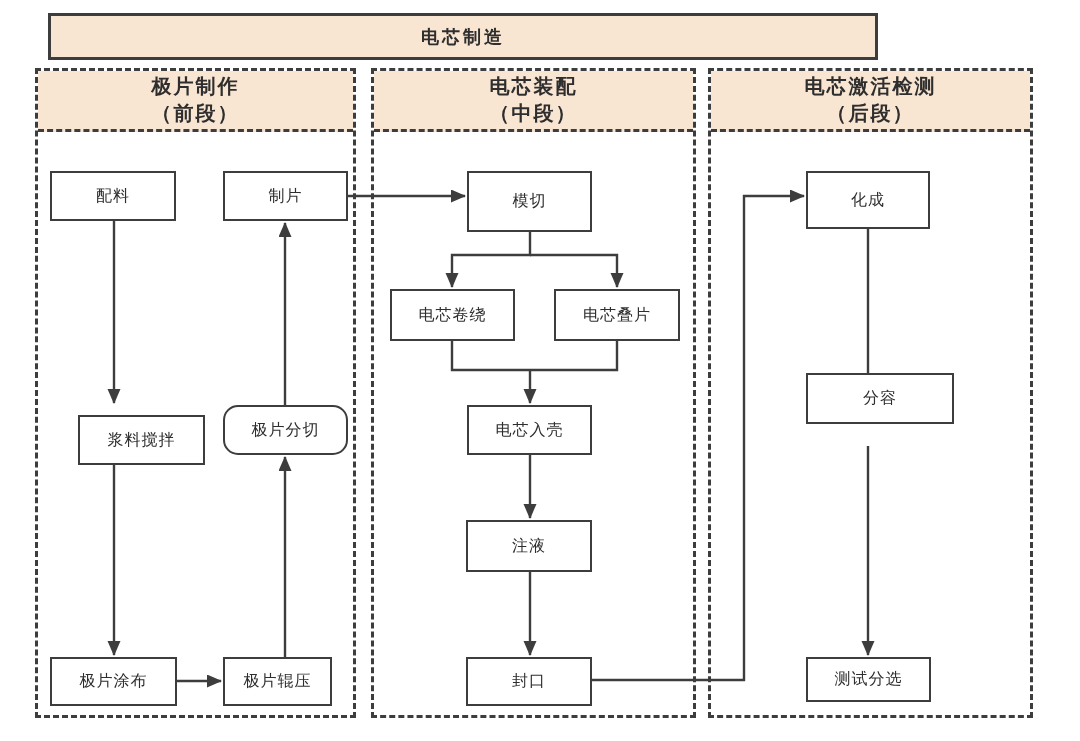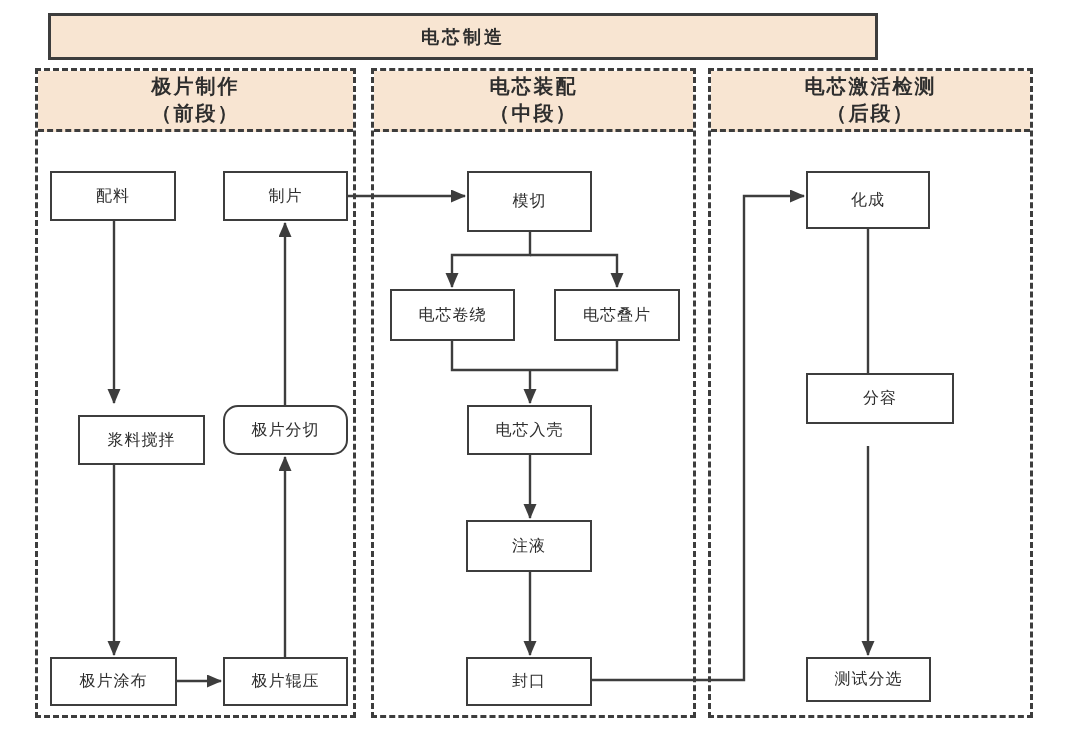--- a/index.html
+++ b/index.html
@@ -132,21 +132,21 @@
       <polyline points="592,680 744,680 744,196 804,196" class="edge" marker-end="url(#arrowhead)"></polyline>
       <polyline points="868,221 868,393" class="edge" marker-end="url(#arrowhead)"></polyline>
       <polyline points="868,446 868,655" class="edge" marker-end="url(#arrowhead)"></polyline>
     </svg>
 
 <div class="flow-node" style="left: 50px; top: 171px; width: 126px; height: 50px;">配料</div>
     <div class="flow-node" style="left: 223px; top: 171px; width: 125px; height: 50px;">制片</div>
     <div class="flow-node" style="left: 50px; top: 415px; width: 127px; height: 50px; margin-left: 28px;">浆料搅拌</div>
     <div class="flow-node" style="left: 223px; top: 405px; width: 125px; height: 50px; border-radius: 15px;">极片分切</div>
     <div class="flow-node" style="left: 50px; top: 657px; width: 127px; height: 49px;">极片涂布</div>
-    <div class="flow-node" style="left: 223px; top: 657px; width: 125px; height: 49px;">极片辊压</div>
+    <div class="flow-node" style="left: 223px; top: 657px; width: 109px; height: 49px;">极片辊压</div>
     <div class="flow-node" style="left: 467px; top: 171px; width: 125px; height: 61px;">模切</div>
     <div class="flow-node" style="left: 390px; top: 289px; width: 125px; height: 52px;">电芯卷绕</div>
     <div class="flow-node" style="left: 554px; top: 289px; width: 126px; height: 52px;">电芯叠片</div>
     <div class="flow-node" style="left: 467px; top: 405px; width: 125px; height: 50px;">电芯入壳</div>
     <div class="flow-node" style="left: 466px; top: 520px; width: 126px; height: 52px;">注液</div>
     <div class="flow-node" style="left: 466px; top: 657px; width: 126px; height: 49px;">封口</div>
     <div class="flow-node" style="left: 806px; top: 171px; width: 124px; height: 58px;">化成</div>
     <div class="flow-node" style="left: 806px; top: 373px; width: 148px; height: 51px;">分容</div>
     <div class="flow-node" style="left: 806px; top: 657px; width: 125px; height: 45px;">测试分选</div>
   </div>

